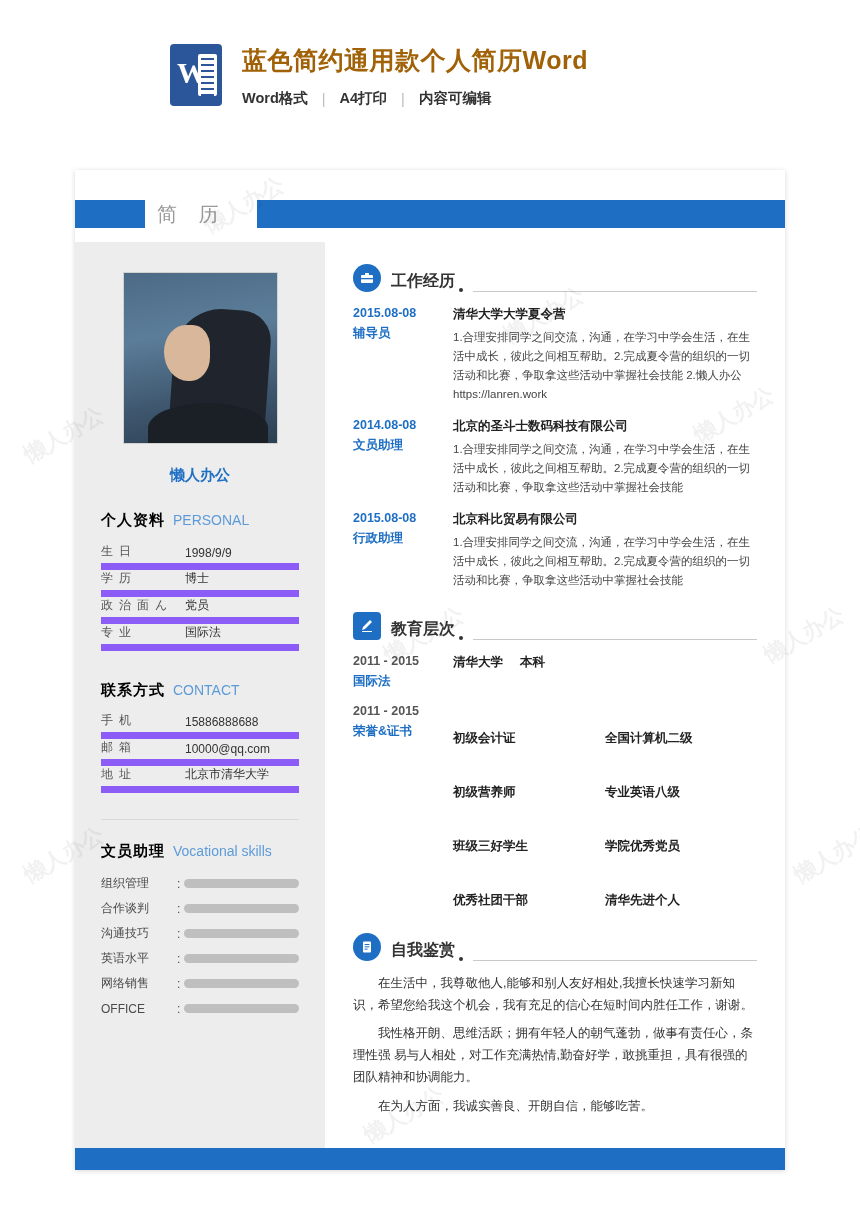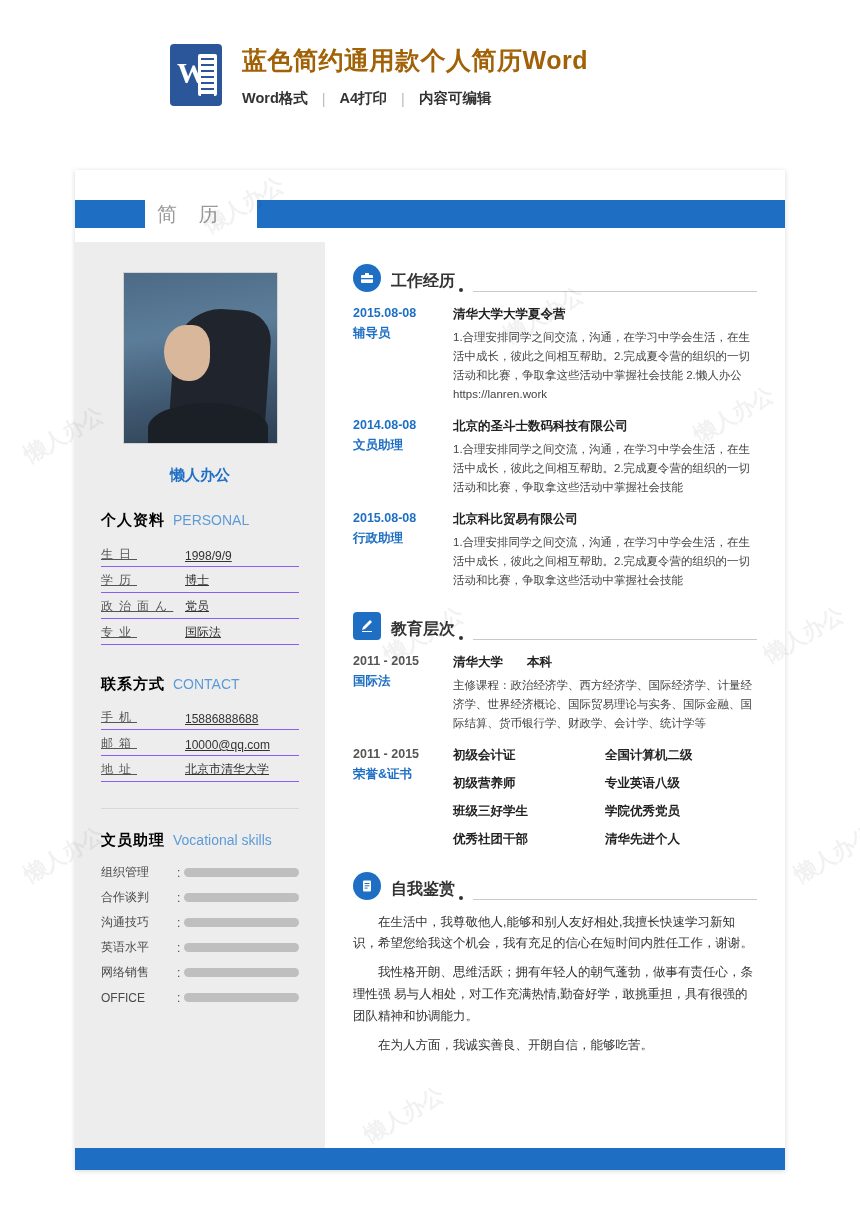--- a/index.html
+++ b/index.html
@@ -163,24 +163,23 @@
     letter-spacing: 1px;
   }
   .side-head .en {
     color: #5d9bd8; font-size: 14px; margin-left: 8px;
     font-family: "Liberation Sans", sans-serif;
   }
   .info-table { width: 100%; border-collapse: collapse; }
   .info-table tr { height: 26px; }
   .info-table td {
     font-size: 12px; color: #4a4a4a;
-    border-bottom: 1px solid #8b5cf6;
+    border-bottom: 7px solid #8b5cf6;
     padding: 0 0 3px 0;
     vertical-align: bottom;
-    text-decoration: underline;
   }
   .info-table td.k {
     width: 76px;
     color: #555;
     letter-spacing: 6px;
     white-space: nowrap;
   }
   .info-table td.v { padding-left: 8px; color: #333; letter-spacing: 0; }
 
   .side-divider {
@@ -237,28 +236,28 @@
   .item-left { width: 100px; flex: 0 0 auto; }
   .item-date { font-size: 12.5px; font-weight: bold; color: #1e6fc4; }
   .item-role { font-size: 12.5px; font-weight: bold; color: #1e6fc4; margin-top: 5px; }
   .item-left.gray .item-date { color: #555; font-weight: bold; font-size: 12.5px; }
   .item-right { flex: 1; }
   .item-org { font-size: 12.5px; font-weight: bold; color: #222; margin-bottom: 5px; }
   .item-desc { font-size: 11.5px; color: #444; line-height: 1.65; }
 
   .edu-major { display: flex; align-items: baseline; }
   .edu-major .school { font-size: 12.5px; font-weight: bold; color: #222; }
-  .edu-major .degree { font-size: 12.5px; font-weight: bold; color: #222; margin-left: 24px; }
+  .edu-major .degree { font-size: 12.5px; font-weight: bold; color: #222; margin-left: 17px; }
 
   .cert-grid {
     display: grid;
     grid-template-columns: 1fr 1fr;
     row-gap: 11px;
   }
-  .cert-grid span { font-size: 12.5px; font-weight: bold; color: #222; }
+  .cert-grid span { font-size: 12.5px; font-weight: bold; color: #222; margin-top: 26px; }
 
   .self-body { margin-top: 12px; }
   .self-body p {
     margin: 0 0 7px 0;
     font-size: 12.5px;
     color: #333;
     line-height: 1.75;
     text-indent: 2em;
   }
 
@@ -474,21 +473,20 @@
     <div class="item">
       <div class="item-left gray">
         <div class="item-date">2011 - 2015</div>
         <div class="item-role">国际法</div>
       </div>
       <div class="item-right">
         <div class="edu-major">
           <span class="school">清华大学</span>
           <span class="degree">本科</span>
         </div>
-        <div class="item-desc" style="margin-top:5px">主修课程：政治经济学、西方经济学、国际经济学、计量经济学、世界经济概论、国际贸易理论与实务、国际金融、国际结算、货币银行学、财政学、会计学、统计学等</div>
       </div>
     </div>
 
     <div class="item">
       <div class="item-left gray">
         <div class="item-date">2011 - 2015</div>
         <div class="item-role">荣誉&amp;证书</div>
       </div>
       <div class="item-right">
         <div class="cert-grid">

